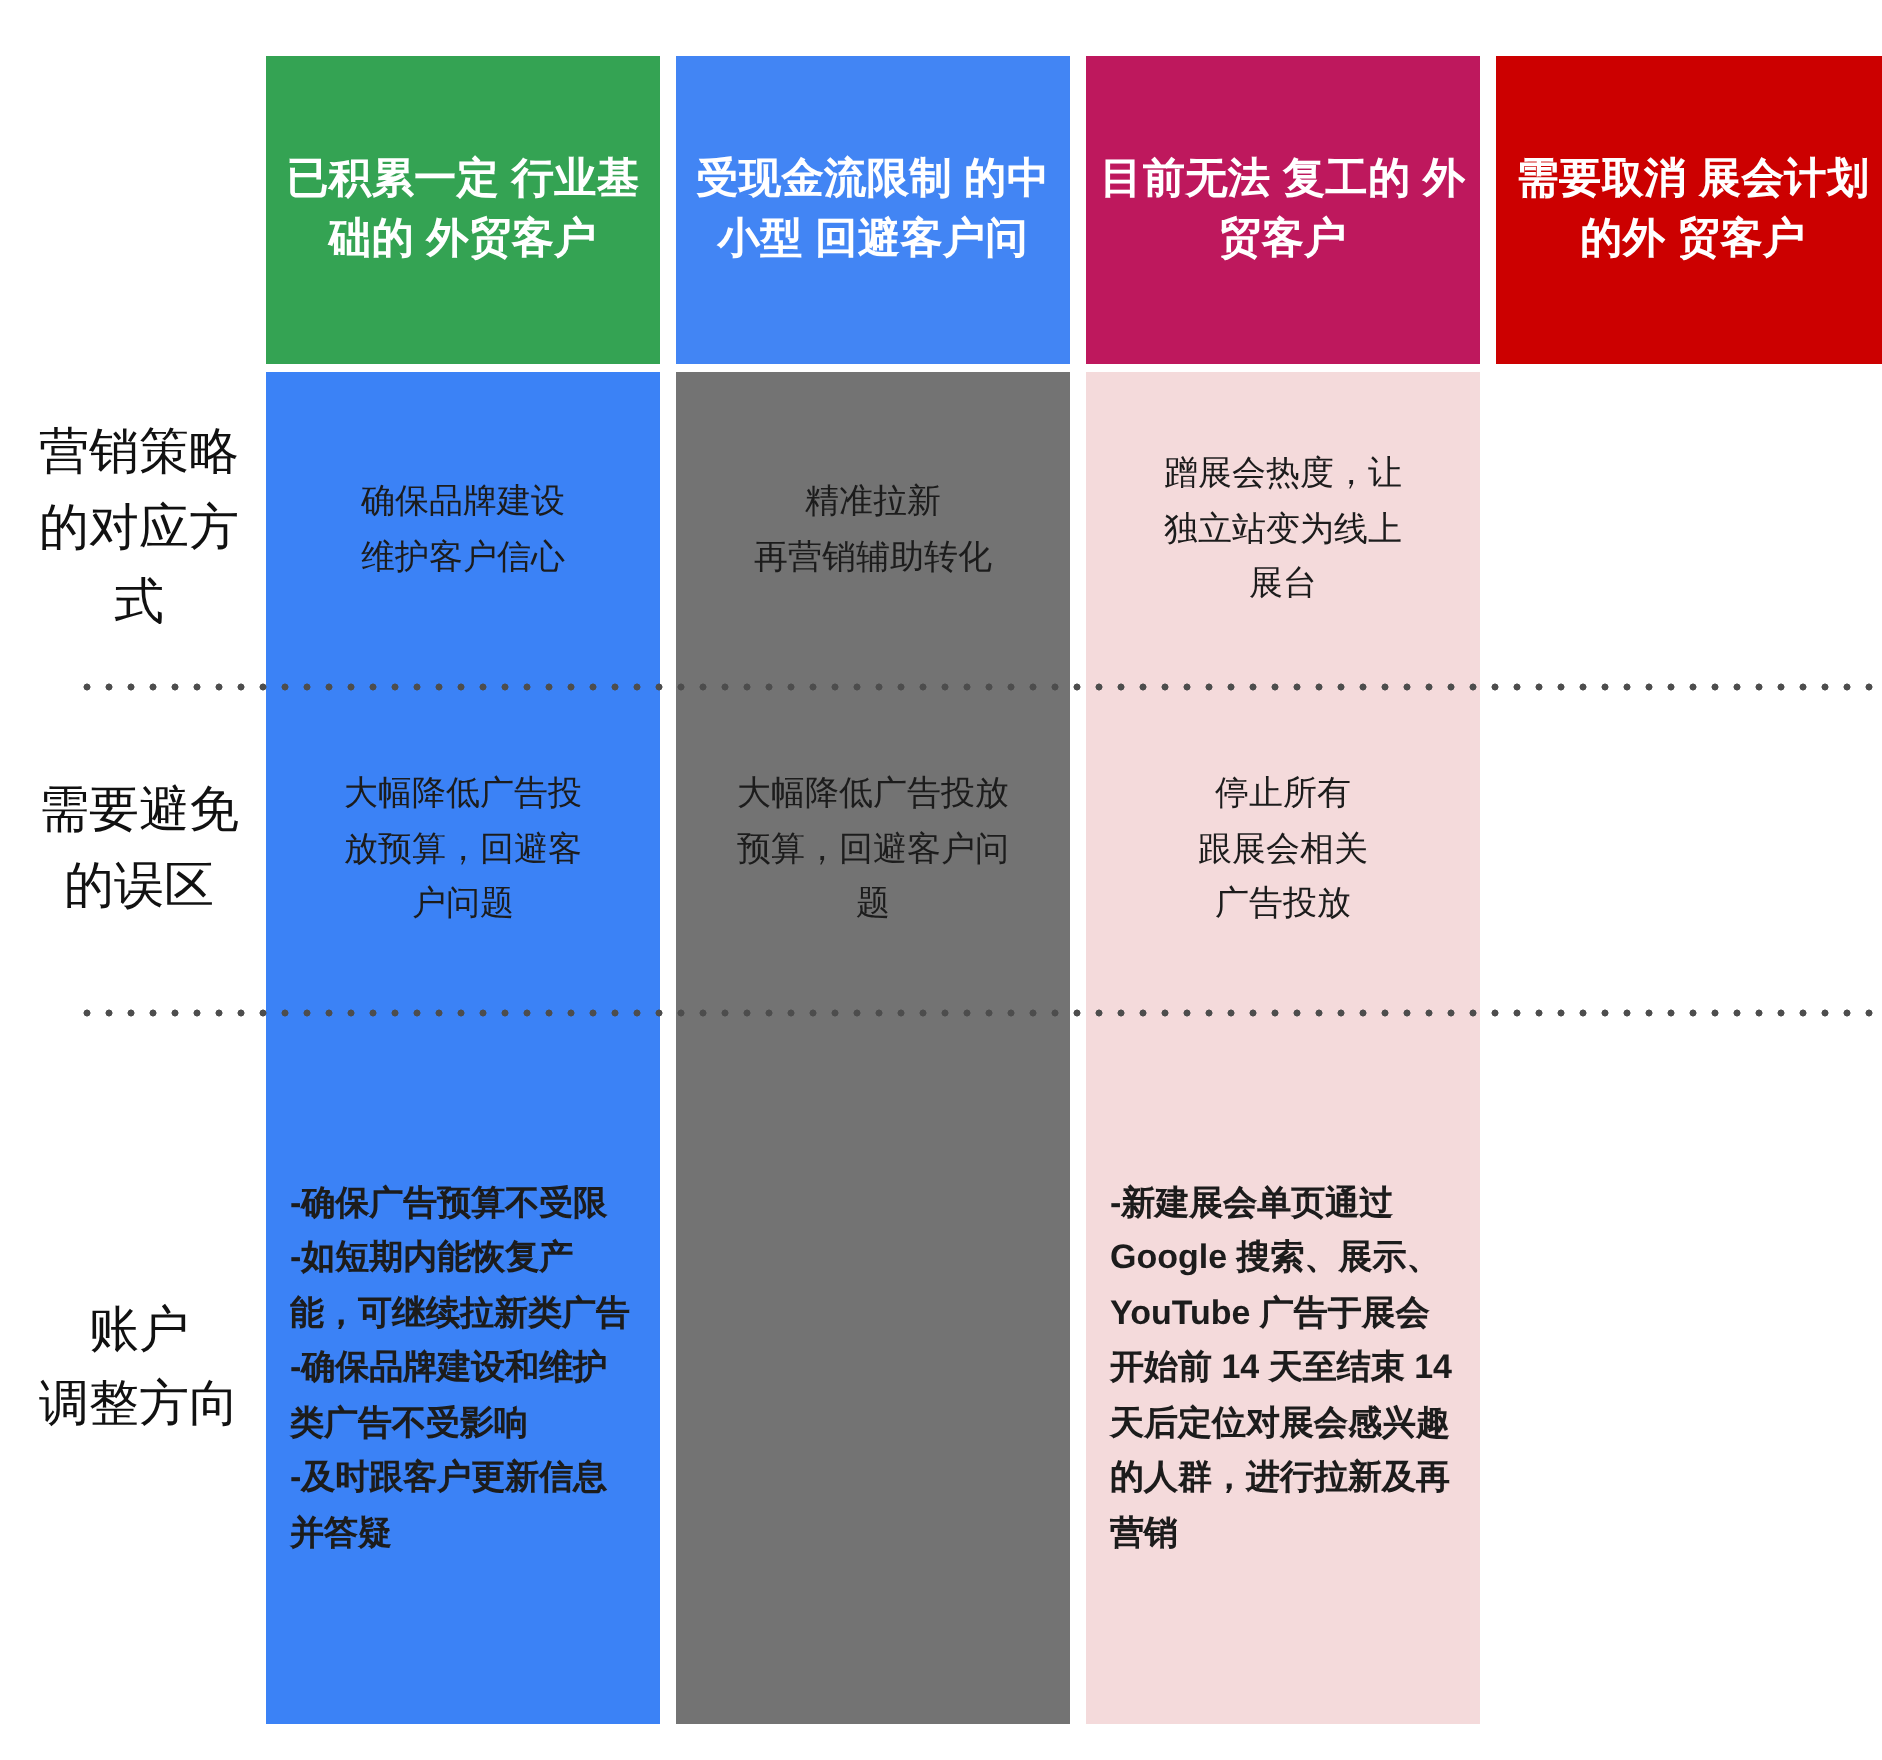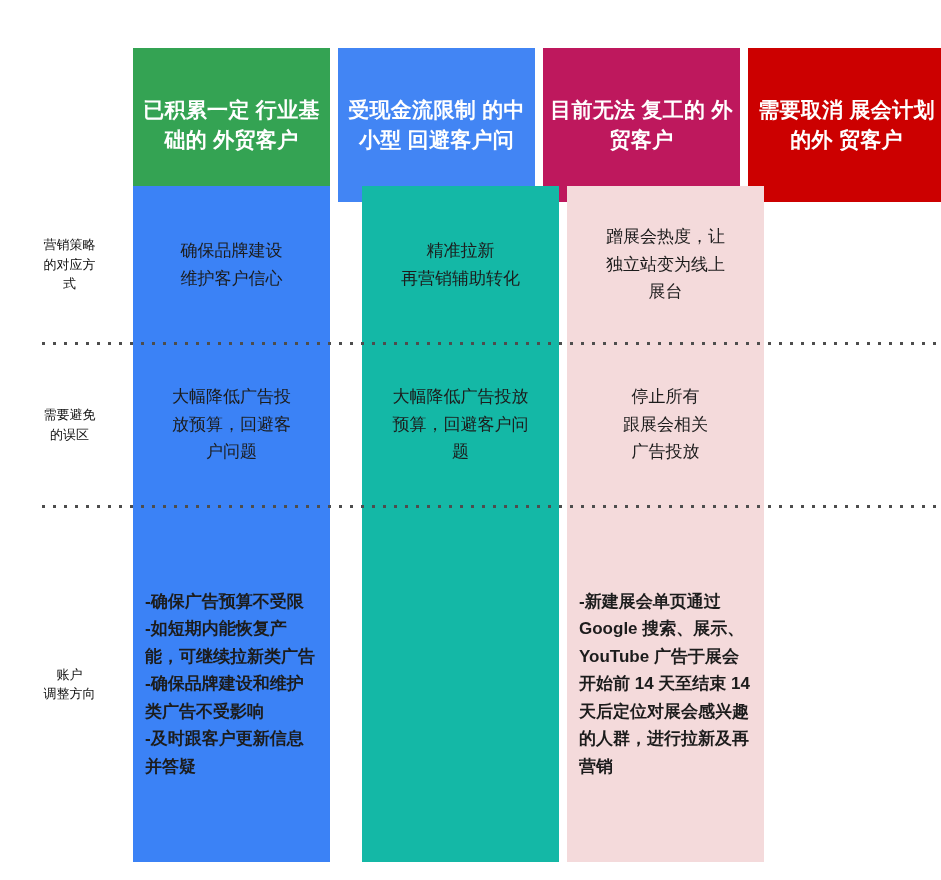--- a/index.html
+++ b/index.html
@@ -35,21 +35,20 @@
     display: flex;
     align-items: center;
     justify-content: center;
     text-align: center;
     color: #ffffff;
     font-weight: bold;
     font-size: 21px;
     line-height: 1.42;
     letter-spacing: 0.3px;
     padding: 4px 6px;
-    margin-top: 20px;
   }
   .hdr-cell:last-child { margin-right: 0; }
 
   
   .body-row {
     position: absolute;
     left: 0;
     top: 186px;
     width: 941px;
     height: 676px;
@@ -94,21 +93,21 @@
 
   
   .row-label {
     position: absolute;
     left: 0;
     width: 139px;
     display: flex;
     align-items: center;
     justify-content: center;
     text-align: center;
-    font-size: 13px;
+    font-size: 25px;
     line-height: 1.5;
     color: #111111;
     white-space: pre-line;
     padding: 0 4px;
   }
   .lbl-r0 { top: 0;   height: 157px; }
   .lbl-r1 { top: 157px; height: 163px; }
   .lbl-r2 { top: 320px; height: 356px; }
 
   
@@ -169,21 +168,21 @@
 户问题</div>
       </div>
       <div class="cellblock cell-r2">
         <div class="cell-text bullets">-确保广告预算不受限
 -如短期内能恢复产能，可继续拉新类广告
 -确保品牌建设和维护类广告不受影响
 -及时跟客户更新信息并答疑</div>
       </div>
     </div>
 
-    <div class="body-col" style="background-color: #14b8a6; margin-left: 24px;">
+    <div class="body-col" style="background-color: #737373;">
       <div class="cellblock cell-r0">
         <div class="cell-text">精准拉新
 再营销辅助转化</div>
       </div>
       <div class="cellblock cell-r1">
         <div class="cell-text">大幅降低广告投放
 预算，回避客户问
 题</div>
       </div>
     </div>

